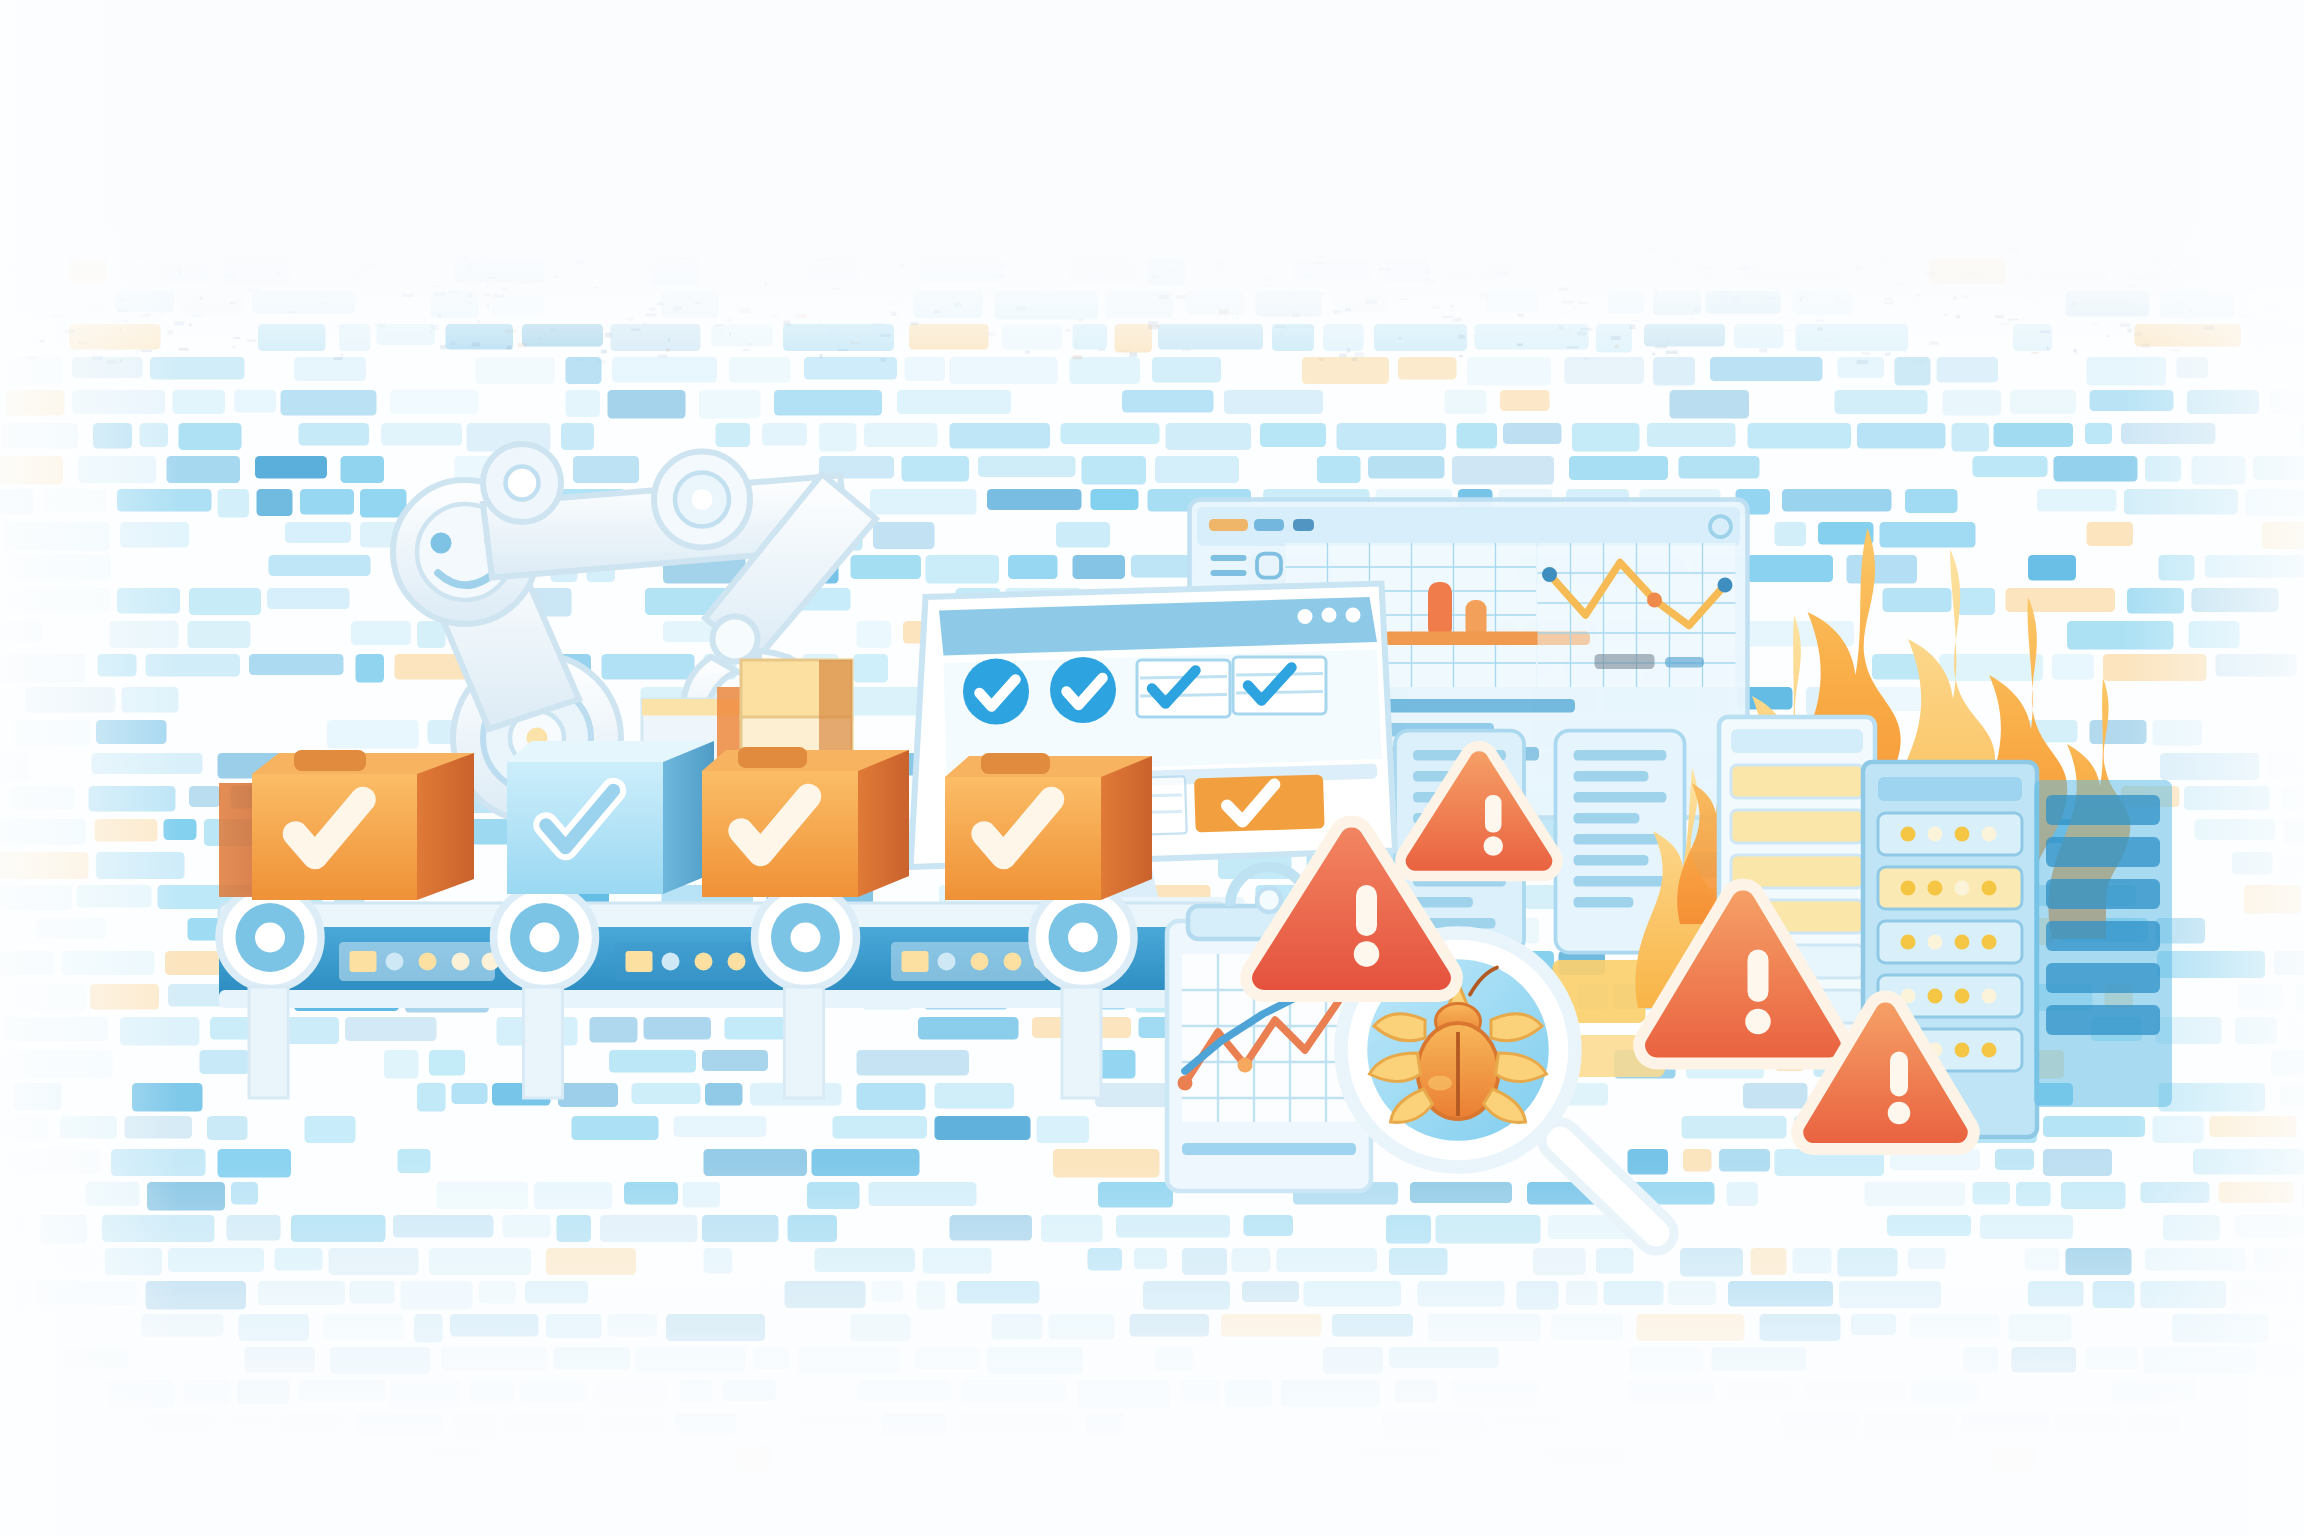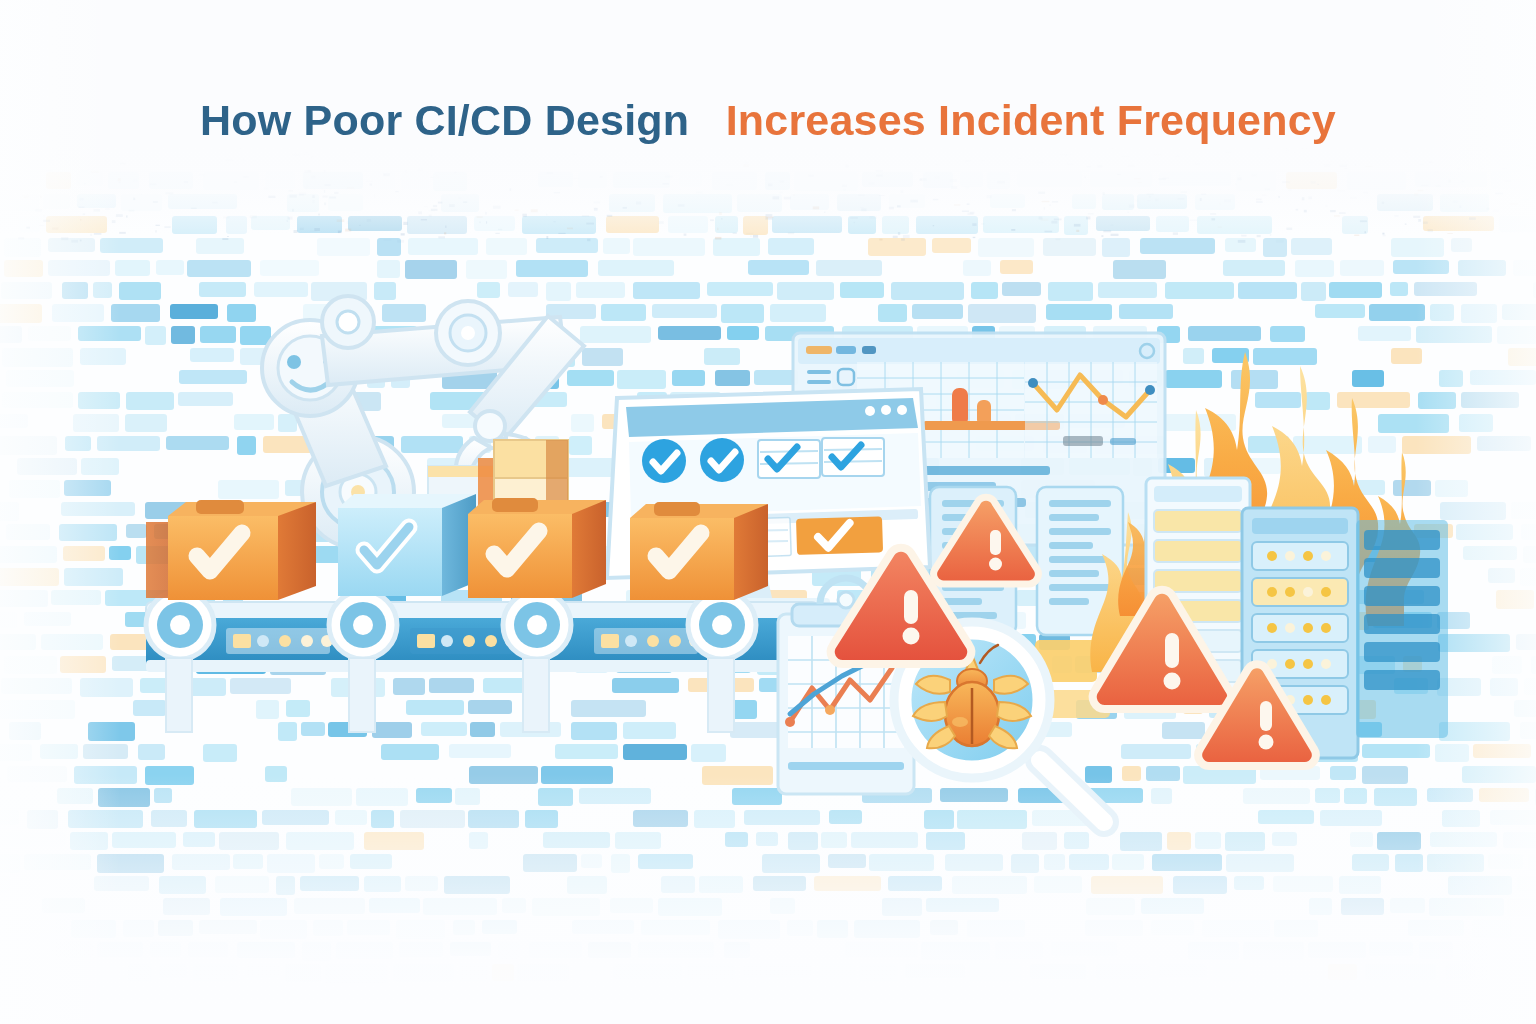--- a/index.html
+++ b/index.html
@@ -2427,19 +2427,14 @@
       </g>
 
       <g>
         <path d="M1266 669 l48 80 a11 11 0 0 1 -9 17 l-96 0 a11 11 0 0 1 -9 -17 l48 -80 a11 11 0 0 1 18 0 Z" fill="url(#gWarnA)" stroke="#fdf4e7" stroke-width="8"></path>
         <rect x="1260" y="701" width="12" height="30" rx="6" fill="#fdf7ee"></rect>
         <circle cx="1266" cy="742" r="7.5" fill="#fdf7ee"></circle>
       </g>
     </g>
   </svg>
 
-  <div class="title">
-    <span class="t-blue">How Poor CI/CD Design</span>
-    <span>&nbsp;</span>
-    <span class="t-orange">Increases Incident Frequency</span>
-  </div>
 
 </div>
 
 </body></html>

